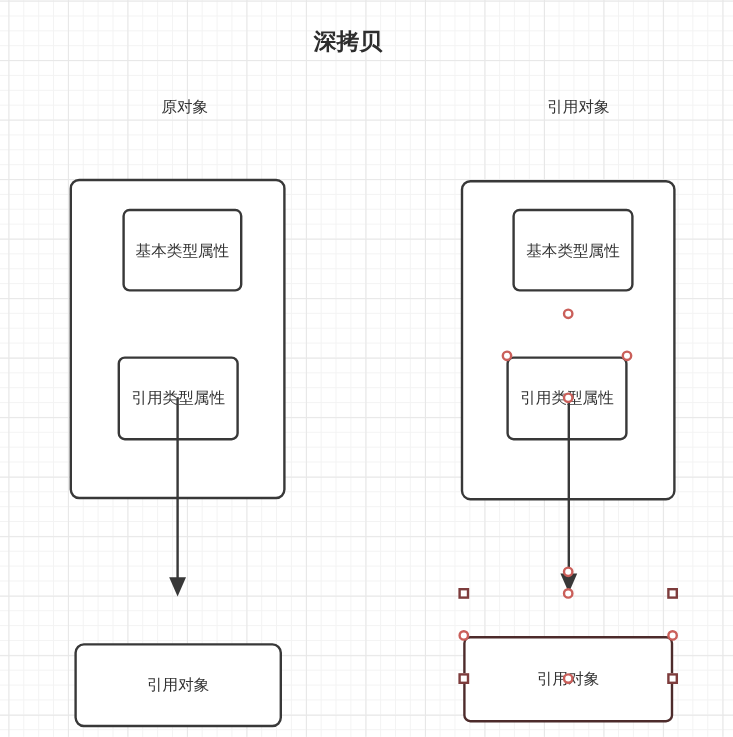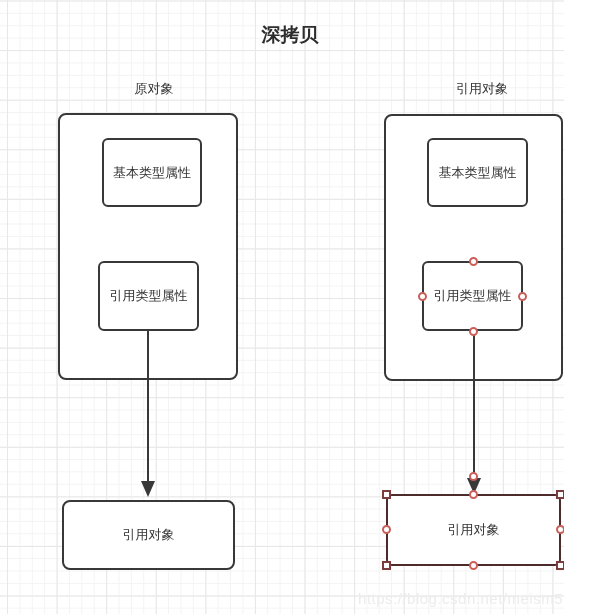--- a/index.html
+++ b/index.html
@@ -19,37 +19,38 @@
     width:564px;height:614px;
     overflow:hidden;
     background-color:#ffffff;
     background-image:
       linear-gradient(var(--grid-major) 1px, transparent 1px),
       linear-gradient(90deg, var(--grid-major) 1px, transparent 1px),
       linear-gradient(var(--grid-minor) 1px, transparent 1px),
       linear-gradient(90deg, var(--grid-minor) 1px, transparent 1px);
     background-size:49.6px 49.6px,49.6px 49.6px,12.4px 12.4px,12.4px 12.4px;
     background-position:0 0.5px,7px 0,0 0.5px,7px 0;
+    padding-left:47px;
   }
   .title{
     position:absolute;left:290px;top:22px;transform:translateX(-50%);
     font-size:19px;font-weight:bold;color:#2d2d2d;white-space:nowrap;
   }
   .col-label{
     position:absolute;top:80px;transform:translateX(-50%);
     font-size:13px;color:var(--text);white-space:nowrap;
   }
   .lbl-left{left:154px;}
   .lbl-right{left:482px;}
   .shape{
     position:absolute;background:#ffffff;
     border:2px solid var(--shape-stroke);
     box-sizing:border-box;
     display:flex;align-items:center;justify-content:center;
-    font-size:13px;color:var(--text);
+    font-size:13px;color:var(--text);margin-top:36px;
   }
   .bigbox{border-radius:8px;}
   .inner{border-radius:6px;}
   .left-big{left:58px;top:113px;width:180px;height:267px;}
   .left-inner1{left:102px;top:138px;width:100px;height:69px;}
   .left-inner2{left:98px;top:261px;width:101px;height:70px;}
   .left-bottom{left:62px;top:500px;width:173px;height:70px;border-radius:8px;}
   .right-big{left:384px;top:114px;width:179px;height:267px;}
   .right-inner1{left:427px;top:138px;width:101px;height:69px;}
   .right-inner2{left:422px;top:261px;width:101px;height:70px;}
@@ -144,14 +145,13 @@
 
   <div class="rhandle rh-nw"></div>
   <div class="rhandle rh-ne"></div>
   <div class="rhandle rh-sw"></div>
   <div class="rhandle rh-se"></div>
   <div class="cpoint cp-sel-top"></div>
   <div class="cpoint cp-sel-left"></div>
   <div class="cpoint cp-sel-right"></div>
   <div class="cpoint cp-sel-bottom"></div>
 
-  <div class="watermark">https://blog.csdn.net/meism5</div>
 </div>
 
 </body></html>

